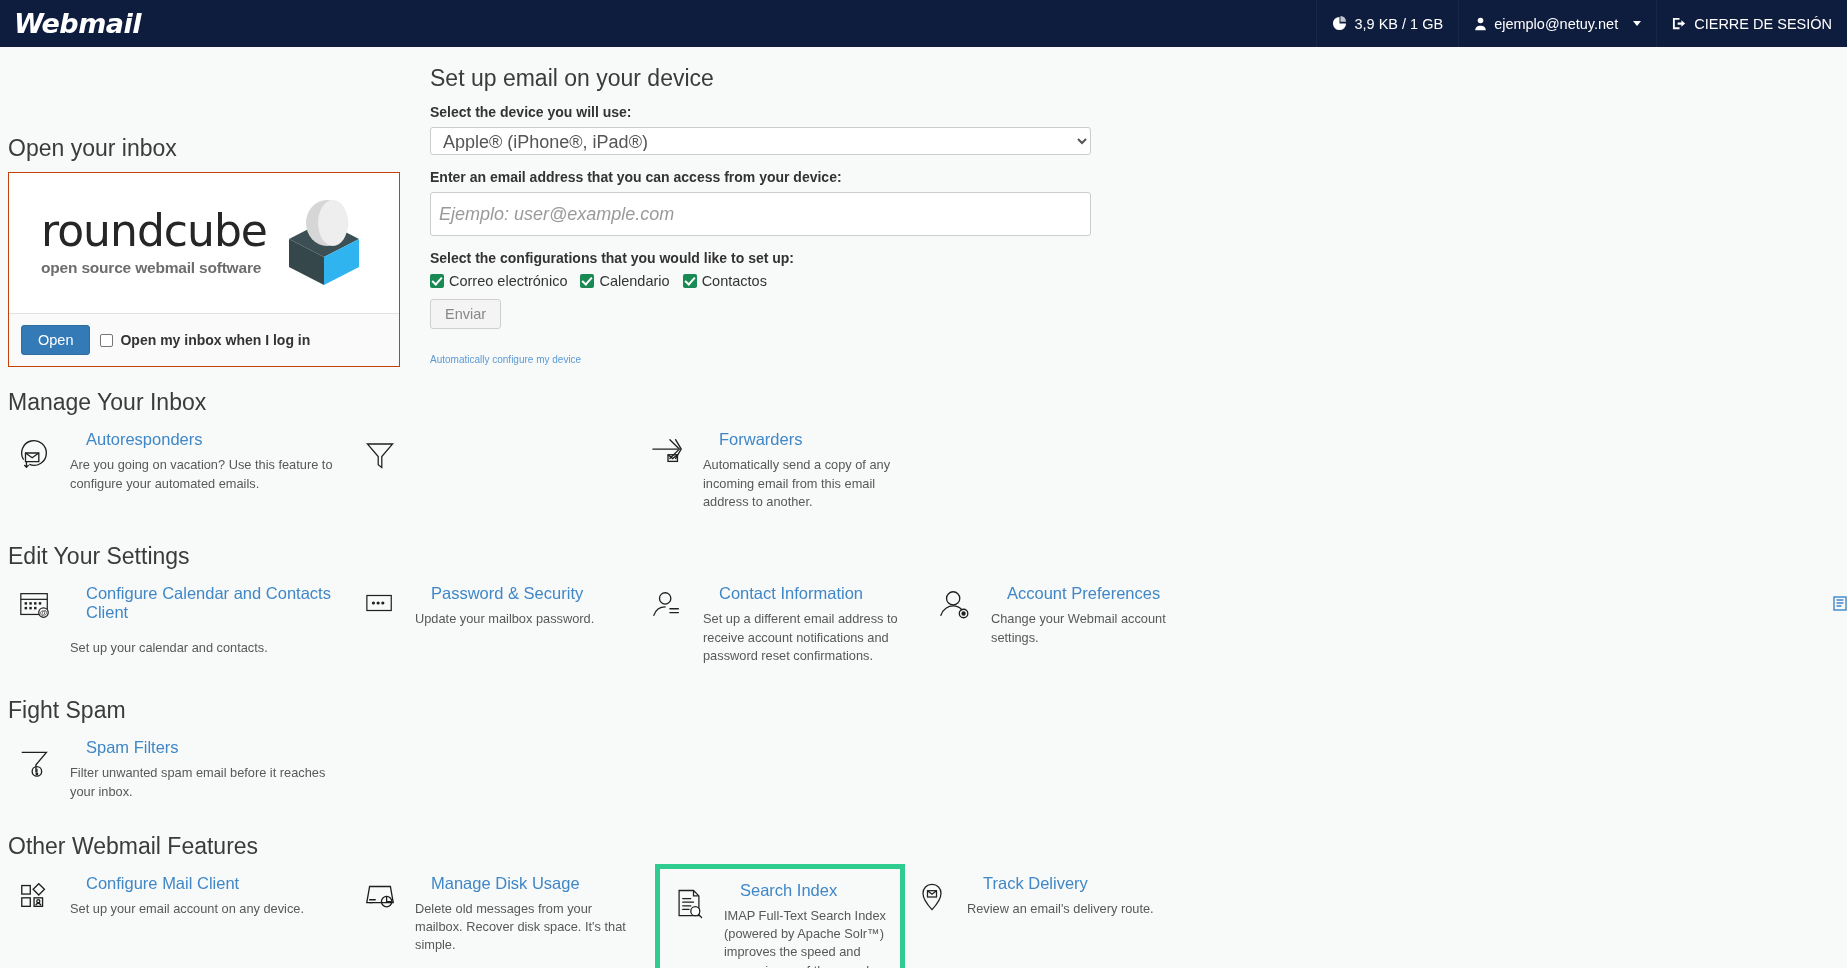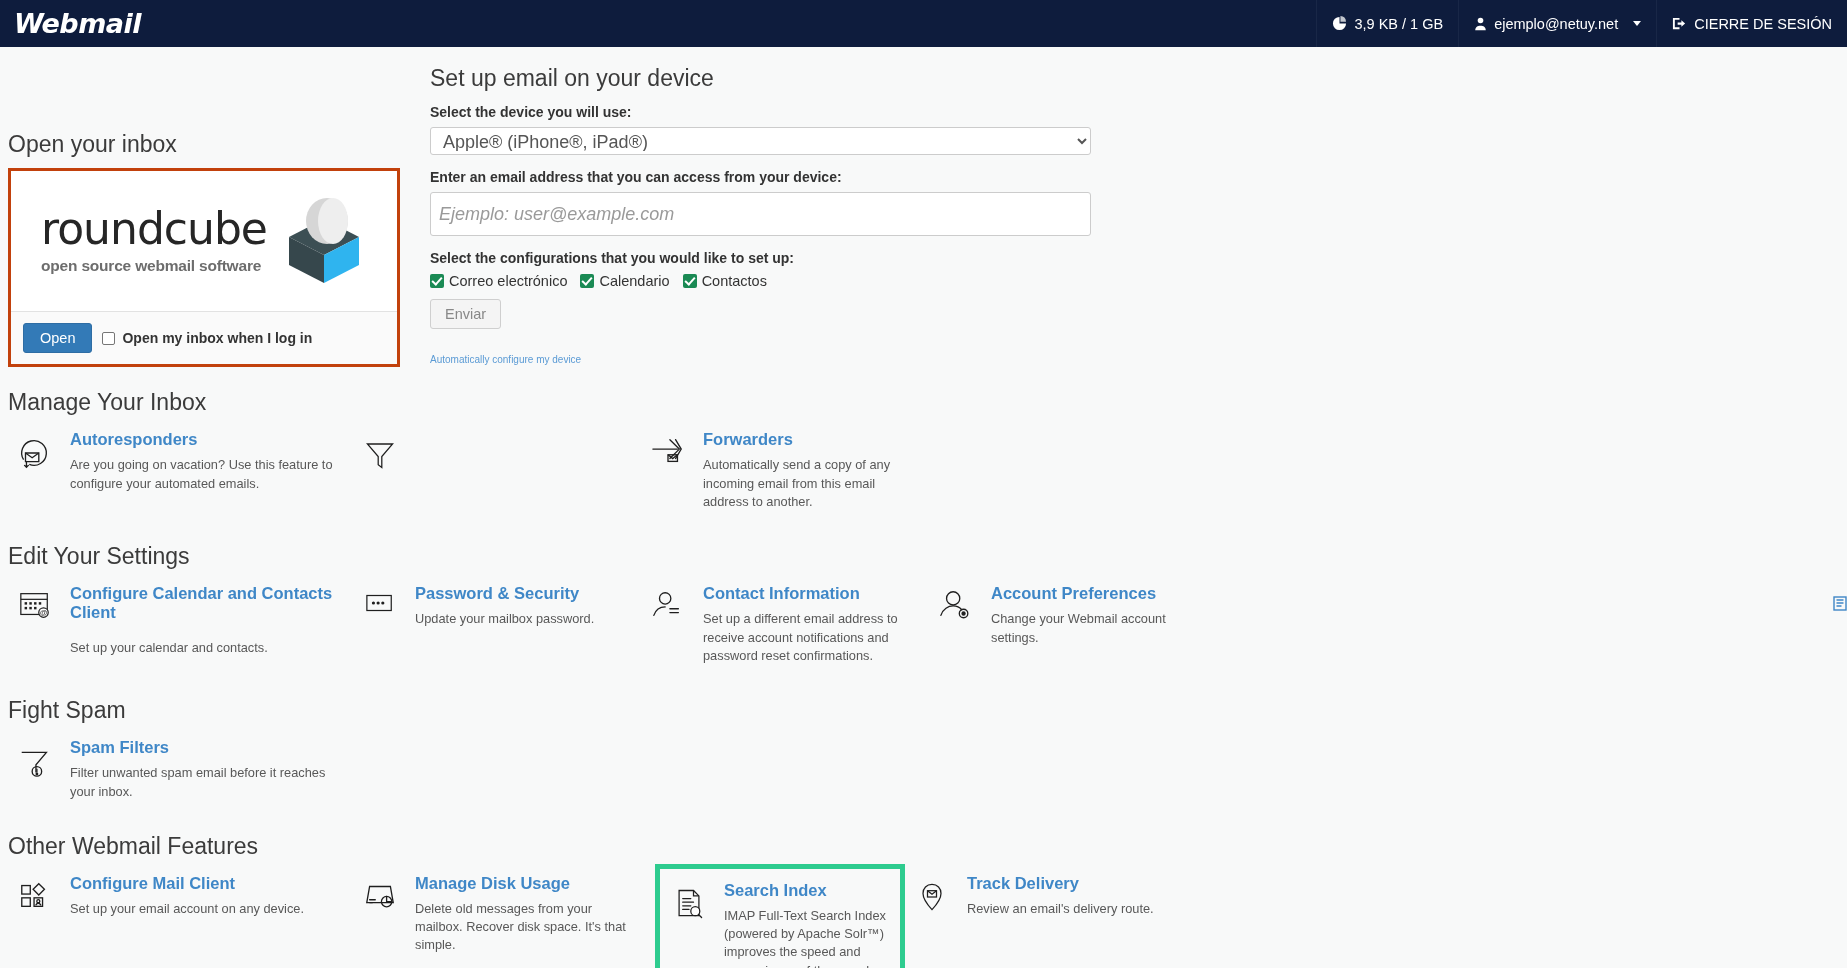--- a/index.html
+++ b/index.html
@@ -72,21 +72,21 @@
   }
   h2.block-title {
     font-size: 23px;
     font-weight: normal;
     color: #3b3b3b;
     margin: 0 0 4px 0;
   }
 
   
   .inbox-card {
-    border: 3px solid #c2410c;
+    border: 1px solid #c2410c;
     background: #ffffff;
     width: 392px;
   }
   .logo-area {
     height: 140px;
     display: flex;
     align-items: center;
     justify-content: center;
     gap: 4px;
     background: #ffffff;
@@ -222,25 +222,26 @@
     width: 42px;
     min-width: 42px;
     display: flex;
     justify-content: center;
     padding-top: 4px;
   }
   .f-body { flex: 1; }
   .f-title {
     color: #3f87c7;
     font-size: 16.5px;
-    font-weight: bold;
+    font-weight: normal;
     text-decoration: none;
     line-height: 1.18;
     display: block;
     cursor: pointer;
+    margin-left: 16px;
   }
   .f-desc {
     font-size: 12.8px;
     color: #585858;
     line-height: 1.42;
     margin-top: 7px;
   }
   .f-desc.gap { margin-top: 16px; }
 
   .col-1 { width: 345px; }

